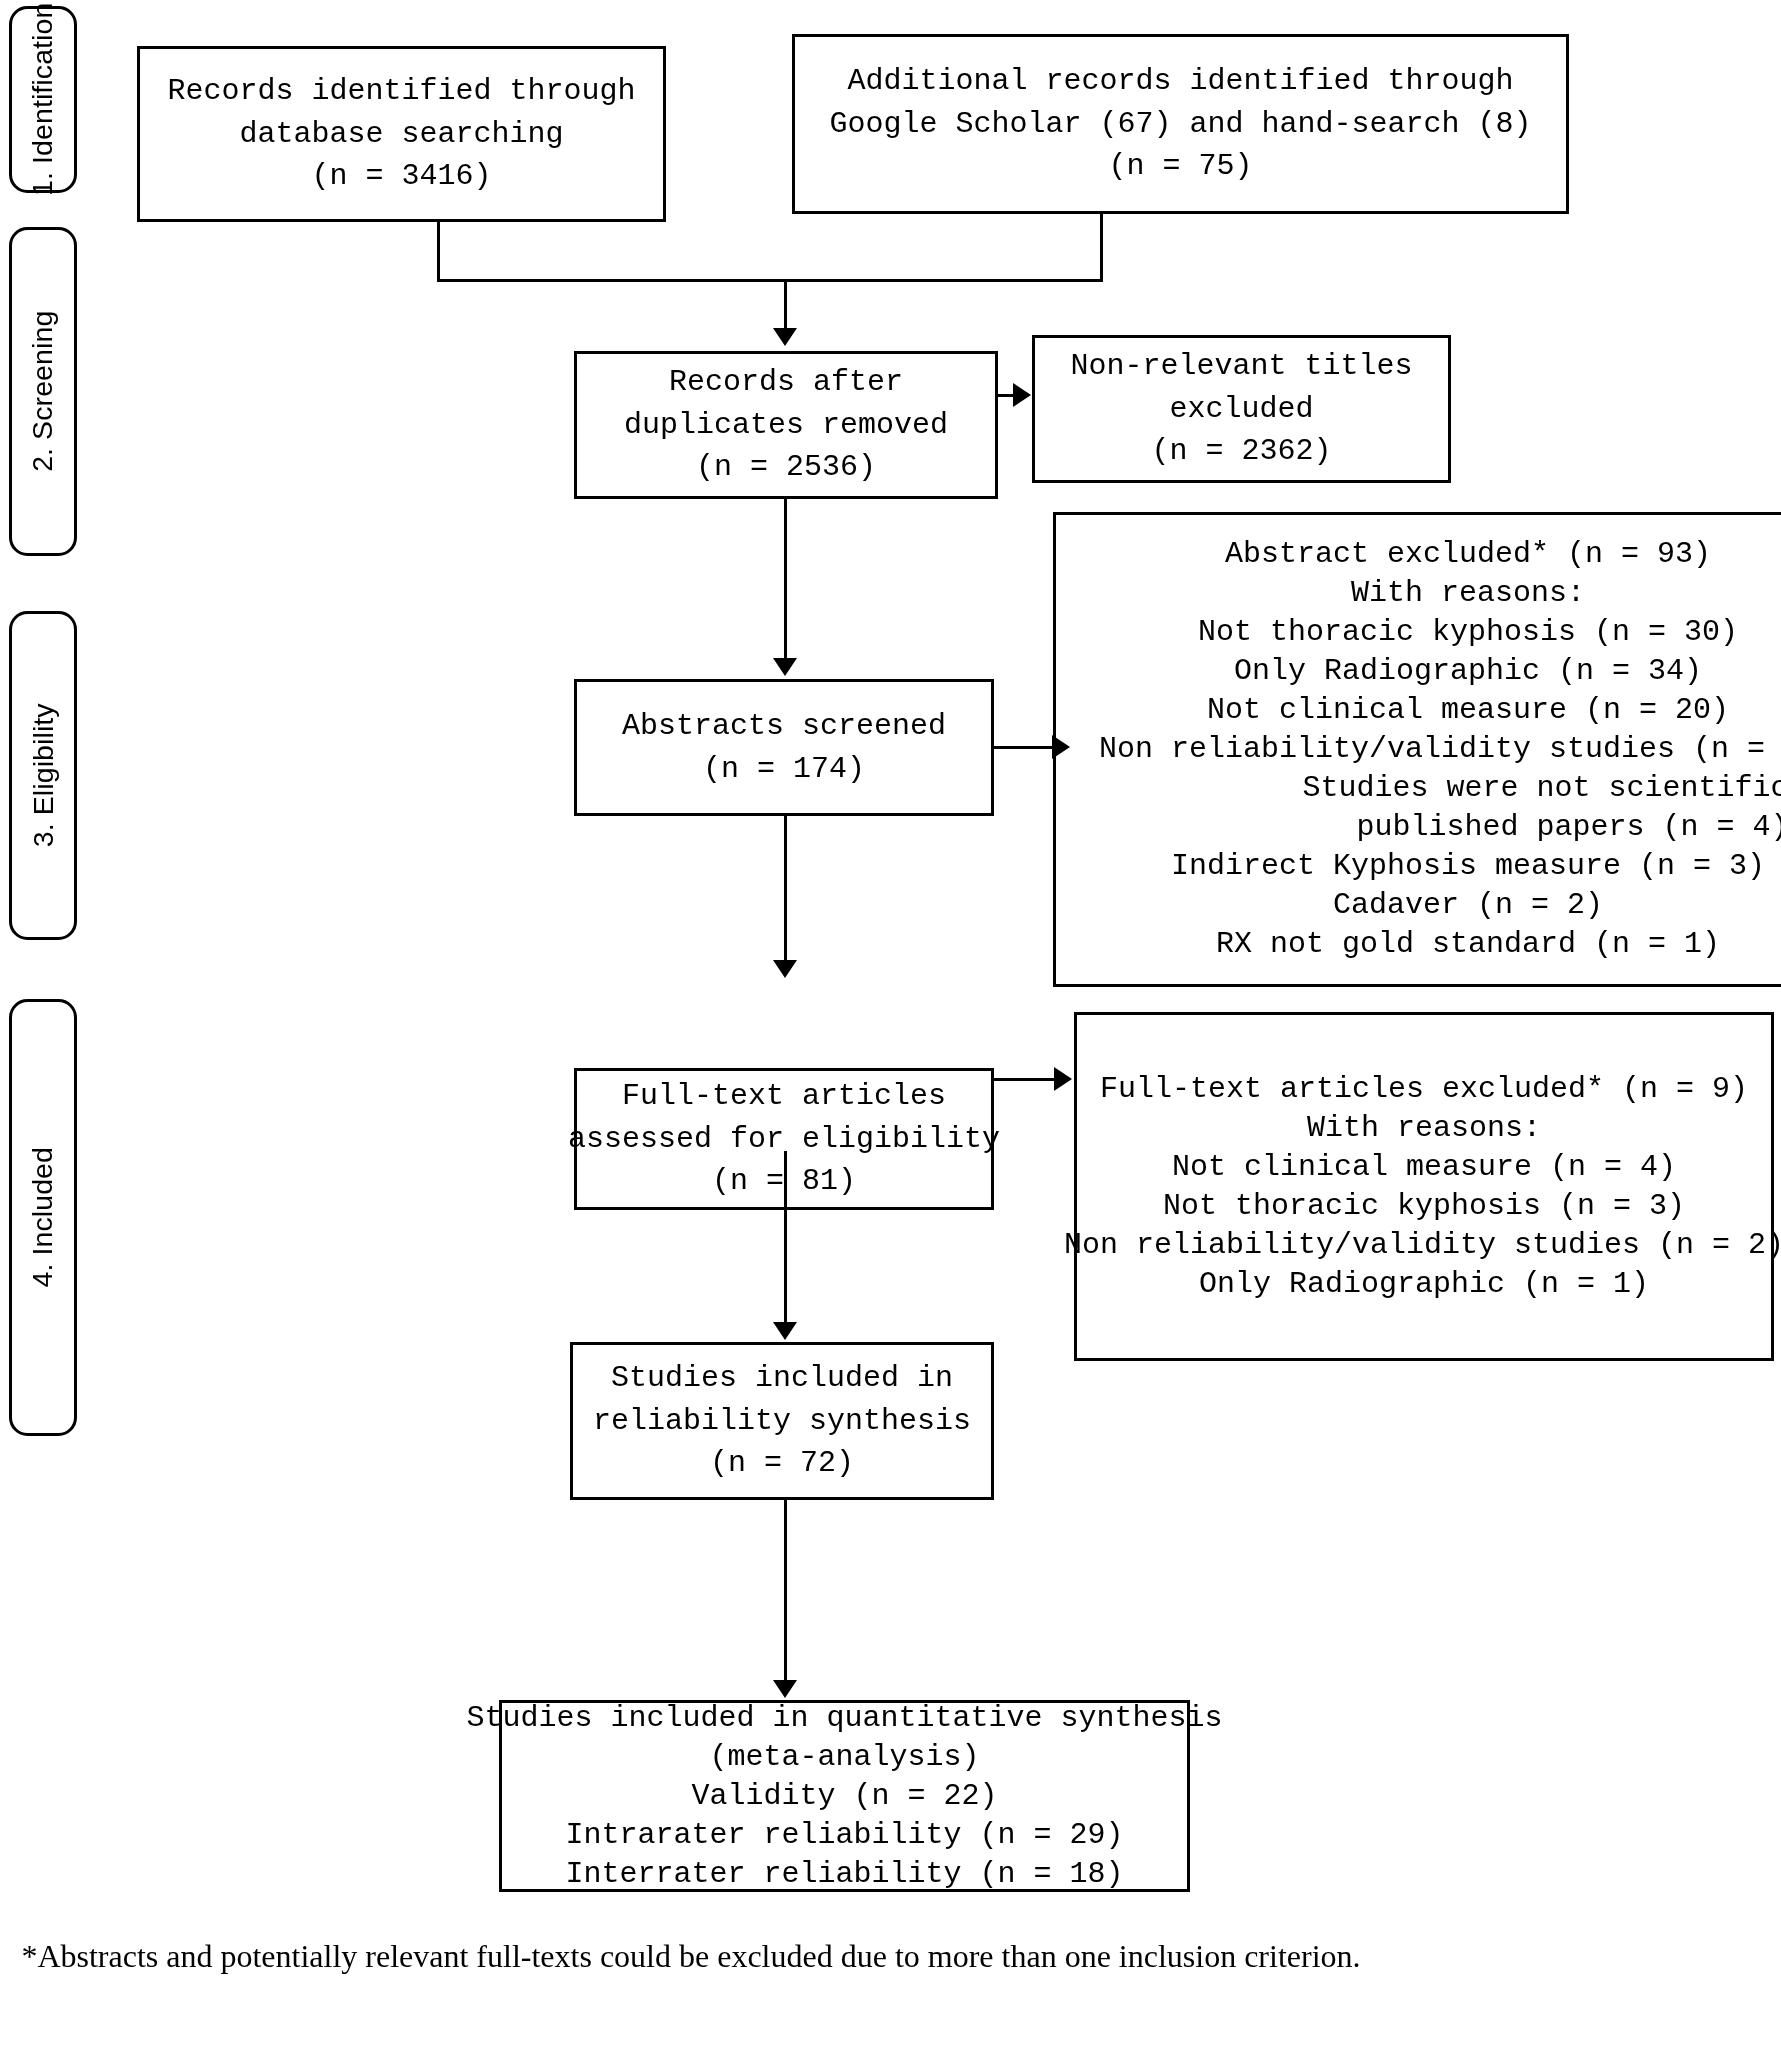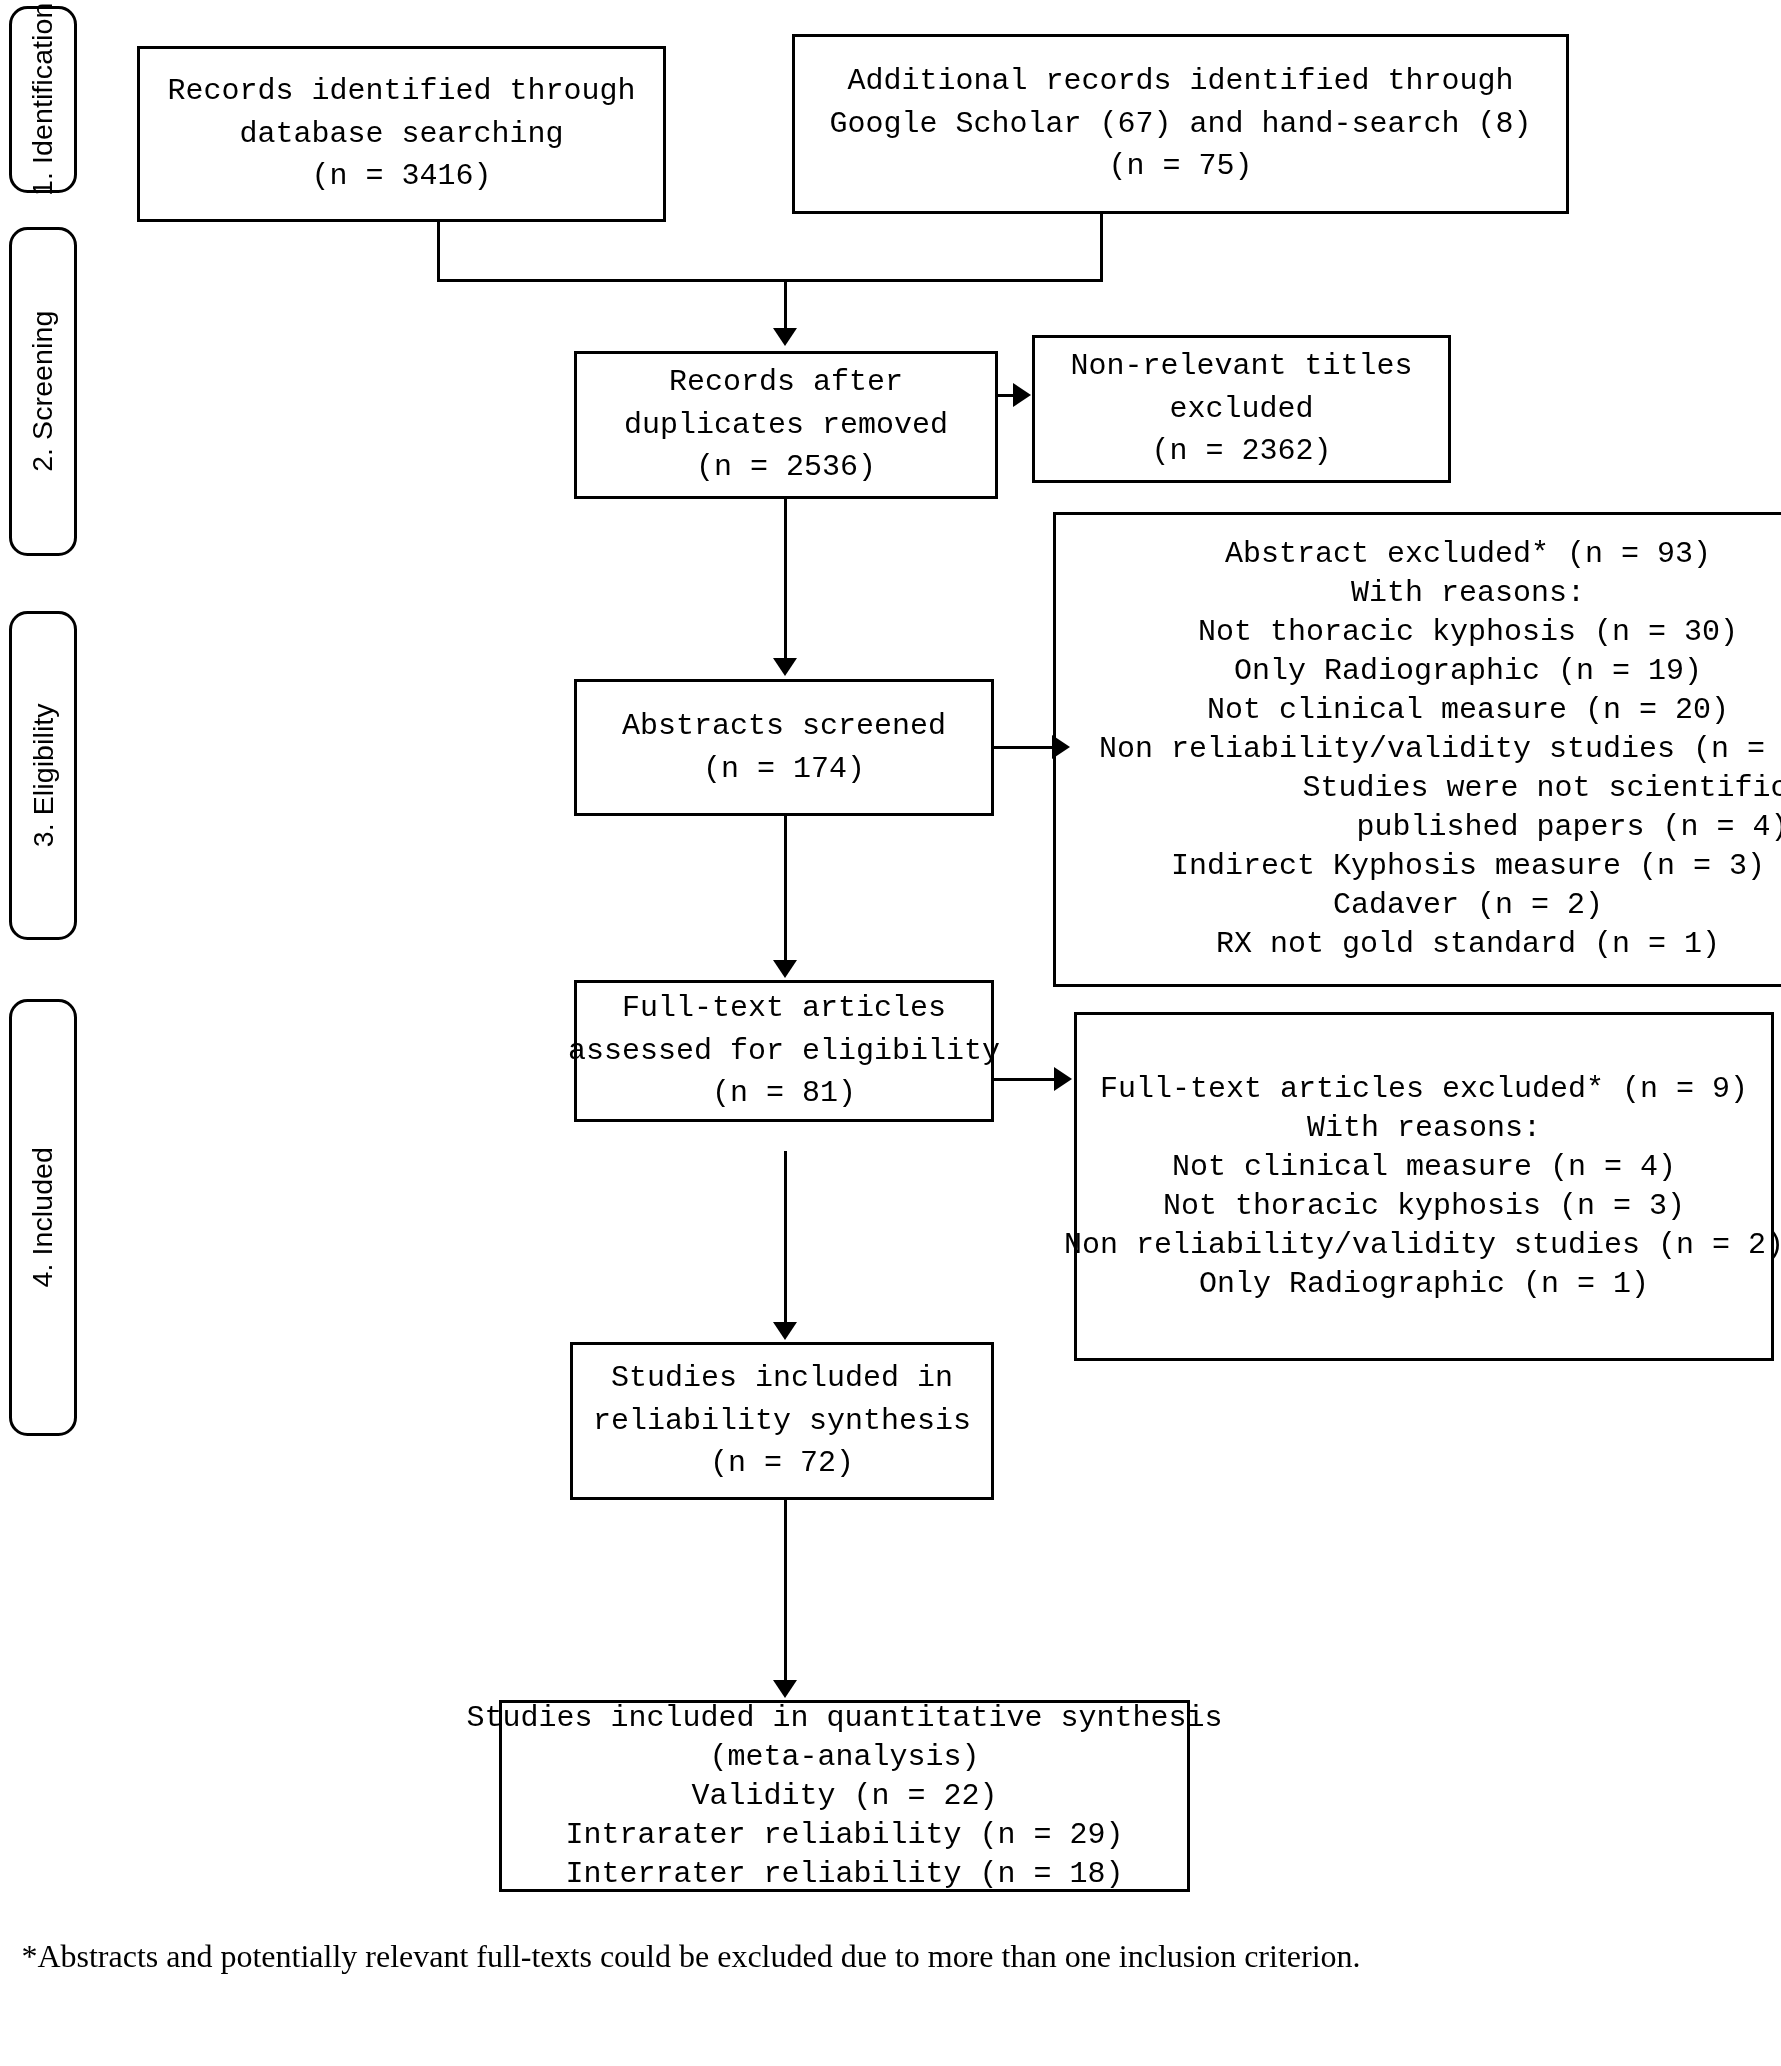--- a/index.html
+++ b/index.html
@@ -151,41 +151,41 @@
   <div class="hline" style="left:997px; top:394px; width:17px;"></div>
   <div class="arrow-right" style="left:1013px; top:383px;"></div>
 
   <div class="vline" style="left:784px; top:499px; height:160px;"></div>
   <div class="arrow-down" style="left:773px; top:658px;"></div>
 
   <div class="fbox tight" style="left:1053px; top:512px; width:830px; height:475px; padding:7.1px 18.5px;text-align:right;">
     <span class="ln">Abstract excluded* (n = 93)</span>
     <span class="ln">With reasons:</span>
     <span class="ln">Not thoracic kyphosis (n = 30)</span>
-    <span class="ln">Only Radiographic (n = 19)</span>
+    <span class="ln">Only Radiographic (n = 34)</span>
     <span class="ln">Not clinical measure (n = 20)</span>
     <span class="ln">Non reliability/validity studies (n = 10)</span>
     <span class="ln wrap-line" style="white-space:normal; max-width:641px;">Studies were not scientific published papers (n = 4)</span>
     <span class="ln">Indirect Kyphosis measure (n = 3)</span>
     <span class="ln">Cadaver (n = 2)</span>
     <span class="ln">RX not gold standard (n = 1)</span>
   </div>
 
   <div class="fbox" style="left:574px; top:679px; width:420px; height:137px;">
     <span class="ln">Abstracts screened</span>
     <span class="ln">(n = 174)</span>
   </div>
 
   <div class="hline" style="left:994px; top:746px; width:60px;"></div>
   <div class="arrow-right" style="left:1052px; top:735px;"></div>
 
   <div class="vline" style="left:784px; top:816px; height:146px;"></div>
   <div class="arrow-down" style="left:773px; top:960px;"></div>
 
-  <div class="fbox" style="left:574px; top:980px; width:420px; height:142px;">
+  <div class="fbox" style="left:574px; top:1068px; width:420px; height:142px;">
     <span class="ln">Full-text articles</span>
     <span class="ln">assessed for eligibility</span>
     <span class="ln">(n = 81)</span>
   </div>
 
   <div class="fbox tight" style="left:1074px; top:1012px; width:700px; height:349px; padding:7.1px 18.5px;">
     <span class="ln">Full-text articles excluded* (n = 9)</span>
     <span class="ln">With reasons:</span>
     <span class="ln">Not clinical measure (n = 4)</span>
     <span class="ln">Not thoracic kyphosis (n = 3)</span>

